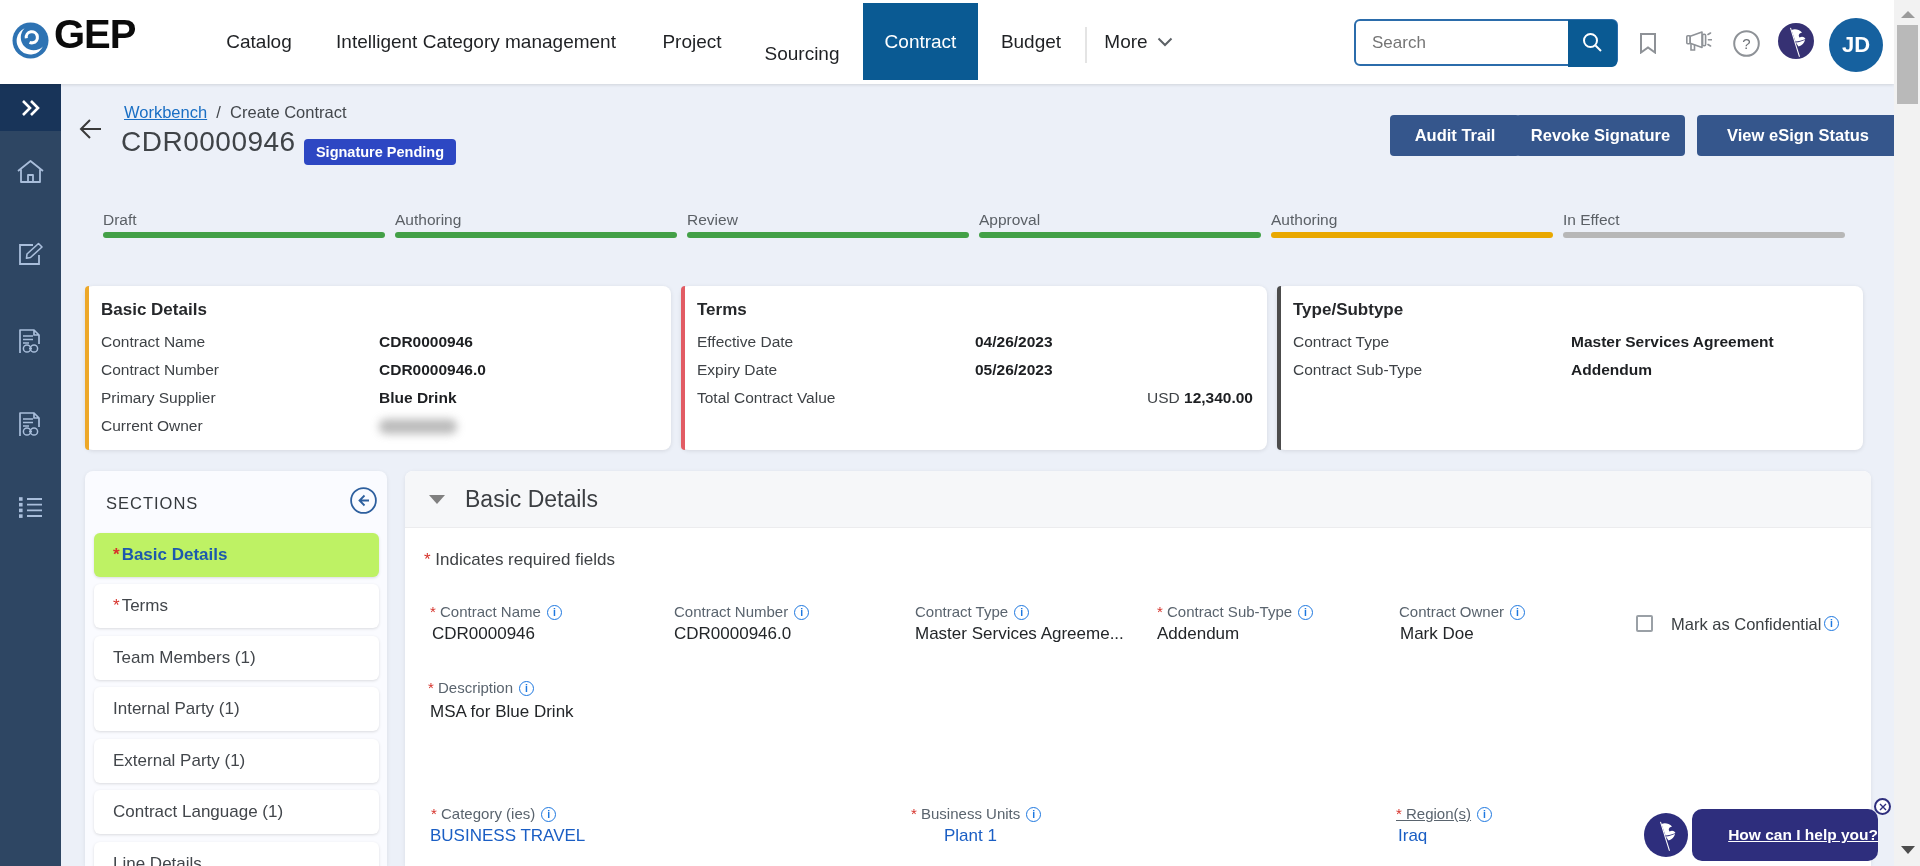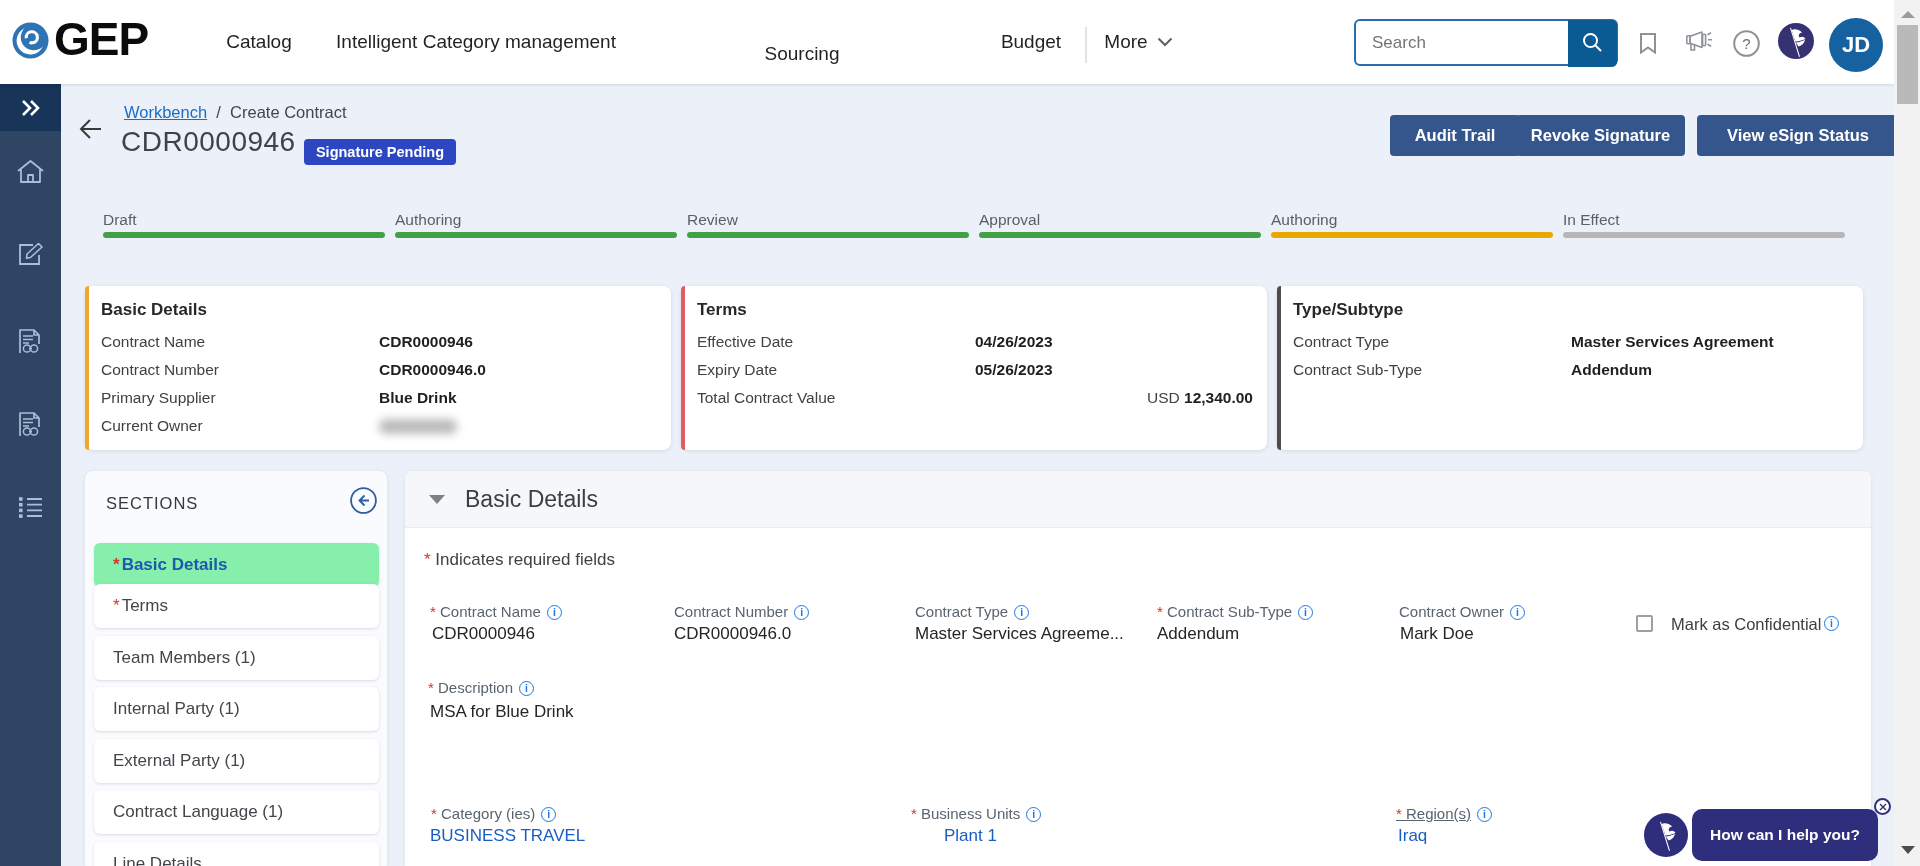--- a/index.html
+++ b/index.html
@@ -57,24 +57,26 @@
   <div id="sb-thumb"></div>
   <div class="sb-arrow" style="top:11px;border-left:7px solid transparent;border-right:7px solid transparent;border-bottom:7px solid #9b9b9b;"></div>
   <div class="sb-arrow" style="top:846px;border-left:7.5px solid transparent;border-right:7.5px solid transparent;border-top:8px solid #4d4d4d;"></div>
 </div>
 <div id="header">
   <svg class="abs" style="left:12px;top:22px" width="37" height="37" viewBox="0 0 37 37">
     <circle cx="18.5" cy="18.5" r="18" fill="#2e73b3"></circle>
     <path d="M12.6 6.2 A13.8 13.8 0 1 0 30.9 24.6 A10.5 10.5 0 0 1 12.6 6.2 Z" fill="#fff"></path>
     <circle cx="19.8" cy="15.3" r="5.6" stroke="#fff" stroke-width="3.1" fill="none" stroke-dasharray="29 6.2" transform="rotate(170 19.8 15.3)"></circle>
   </svg>
-  <div class="abs" style="left:54px;top:12px;font-size:46px;font-weight:bold;color:#0b0b0b;letter-spacing:-1px;">GEP</div>
+  <div class="abs" style="left:54px;top:12px;font-size:40px;font-weight:bold;color:#0b0b0b;letter-spacing:-1px;">GEP</div>
   <div class="navitem" style="left:210px;width:98px;">Catalog</div>
   <div class="navitem" style="left:320px;width:312px;">Intelligent Category management</div>
+  <div class="navitem" style="left:646px;width:92px;">Project</div>
   <div class="navitem" style="left:752px;width:100px;margin-top:12px;">Sourcing</div>
+  <div id="tab-contract">Contract</div>
   <div class="navitem" style="left:992px;width:78px;">Budget</div>
   <div id="nav-divider"></div>
   <div class="navitem" style="left:1098px;width:56px;">More</div>
   <svg class="abs" style="left:1157px;top:37px" width="16" height="10" viewBox="0 0 16 10">
       <path d="M1.5 1.5 L8 8 L14.5 1.5" stroke="#5c6166" stroke-width="2" fill="none"></path>
     </svg>
   <div id="searchbox">
     <div id="searchph">Search</div>
     <div id="searchbtn">
       <svg style="position:absolute;left:12px;top:10px" width="25" height="25" viewBox="0 0 25 25">
@@ -192,21 +194,21 @@
   <div class="crow" style="top:75px;">Contract Sub-Type</div>
     <div class="cval" style="top:75px;">Addendum</div>
 </div>
 
 <div id="sections">
   <div style="position:absolute;left:21px;top:23px;font-size:16.5px;letter-spacing:1px;color:#35393d;">SECTIONS</div>
   <svg style="position:absolute;left:265px;top:16px" width="27" height="27" viewBox="0 0 27 27">
       <circle cx="13.5" cy="13.5" r="12.4" stroke="#2d5f9e" stroke-width="1.8" fill="none"></circle>
       <path d="M14.5 8.5 L9.5 13.5 L14.5 18.5 M10 13.5 H19" stroke="#2d5f9e" stroke-width="1.8" fill="none"></path>
     </svg>
-  <div class="sitem" style="top:72px;background:#86efac;color:#1d59ad;font-weight:bold;"><span class="ast">*</span>Basic Details</div>
+  <div class="sitem" style="top:62px;background:#bef264;color:#1d59ad;font-weight:bold;"><span class="ast">*</span>Basic Details</div>
   <div class="sitem" style="top:113px;"><span class="ast">*</span>Terms</div>
   <div class="sitem" style="top:165px;">Team Members (1)</div>
   <div class="sitem" style="top:216px;">Internal Party (1)</div>
   <div class="sitem" style="top:268px;">External Party (1)</div>
   <div class="sitem" style="top:319px;">Contract Language (1)</div>
   <div class="sitem" style="top:371px;">Line Details</div>
 </div>
 
 <div id="form">
   <div id="form-head">
@@ -240,18 +242,18 @@
   <div class="flink" style="left:993px;top:355px;">Iraq</div>
 </div>
 
 <div id="chat-circle" style="position:absolute;left:1644px;top:813px;width:44px;height:44px;border-radius:50%;background:#2e2e7d;z-index:6;">
   <svg style="position:absolute;left:4px;top:4px" width="36" height="36" viewBox="0 0 36 36">
     <path d="M12 5 L21 34 L22 33.5 L13 4.7 Z" fill="#fff"></path>
     <path d="M13.5 7 C 17 5.5 21 6.5 24 9.5 C 21 10.5 20 12 21.5 14.5 C 24 13 26 13.5 27.5 16 C 24 17.5 20.5 18.5 17.5 18.5 Z" fill="#fff"></path>
     <path d="M17.8 19.5 C 21 19.3 24.5 18.2 27 16.8 C 26.5 20 24 22.5 20.5 23.5 Z" fill="#fff"></path>
   </svg>
 </div>
-<div style="position:absolute;left:1692px;top:809px;width:186px;height:52px;background:#2e2e7d;border-radius:10px;z-index:6;color:#fff;font-size:15.5px;font-weight:bold;text-align:center;line-height:52px;">How can I help you?</div>
+<div style="position:absolute;left:1692px;top:809px;width:186px;height:52px;background:#2e2e7d;border-radius:10px;z-index:6;color:#fff;font-size:15.5px;font-weight:bold;text-align:right;line-height:52px;text-decoration:underline;">How can I help you?</div>
 <div style="position:absolute;left:1874px;top:798px;width:17px;height:17px;border-radius:50%;background:#fff;border:2px solid #2e2e7d;z-index:7;">
   <svg style="position:absolute;left:2.5px;top:2.5px" width="8" height="8" viewBox="0 0 8 8">
       <path d="M1 1 L7 7 M7 1 L1 7" stroke="#2e2e7d" stroke-width="1.4"></path>
     </svg>
 </div>
 
 </body></html>

